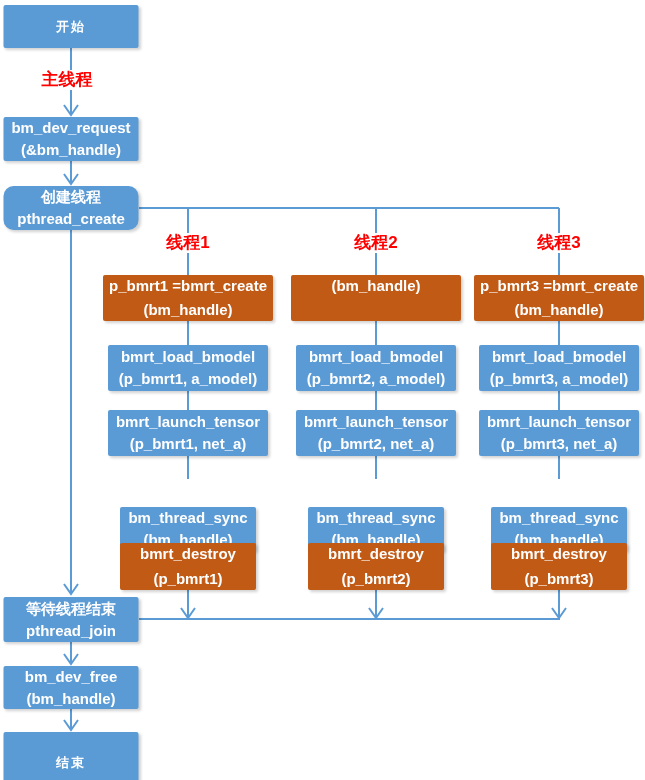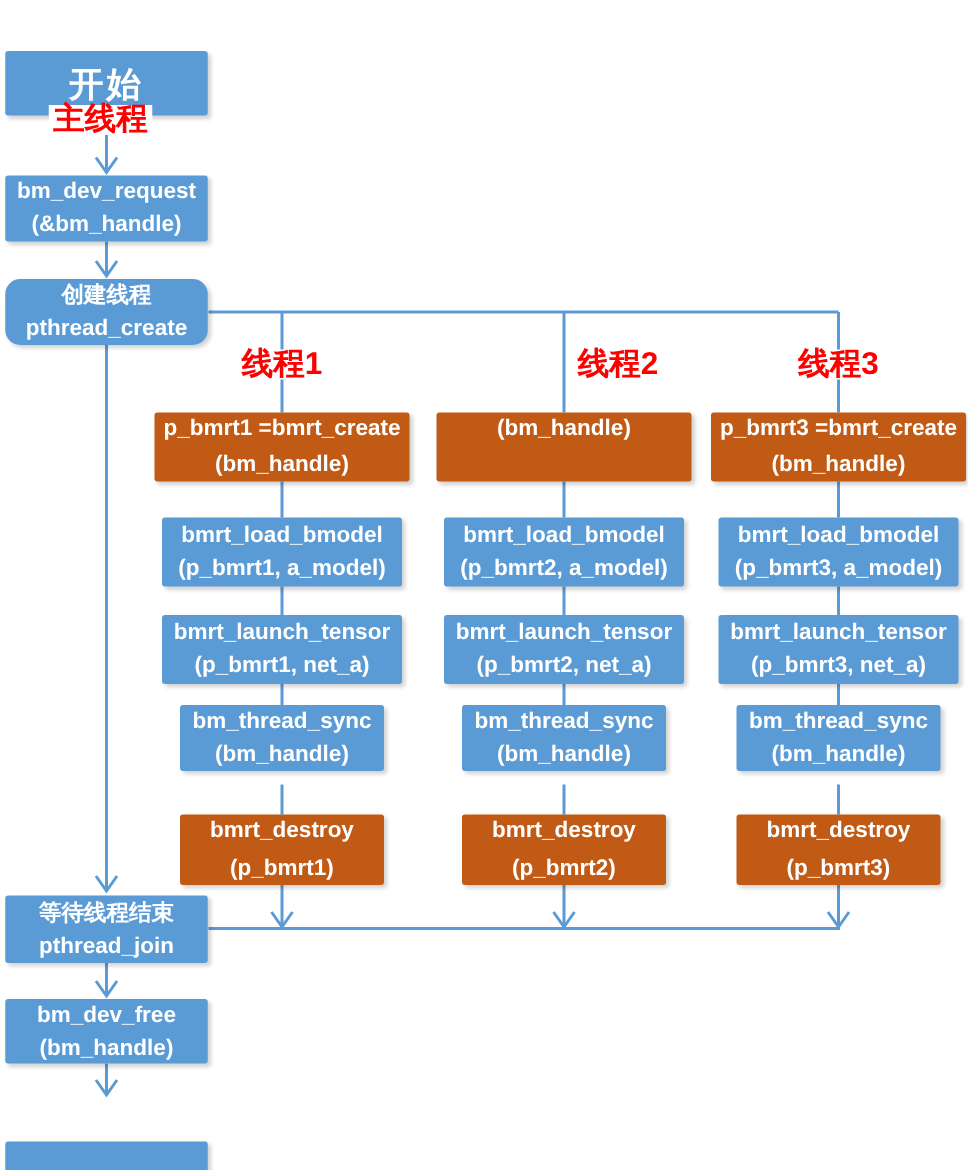--- a/index.html
+++ b/index.html
@@ -42,36 +42,36 @@
     color:var(--boxtext);
     font-weight:600;
     font-size:15px;
     line-height:22px;
     border-radius:2px;
     box-shadow:2px 2px 3px rgba(0,0,0,0.18);
     white-space:nowrap;
   }
   .blue{background:var(--blue);}
   .orange{background:var(--orange);justify-content:space-between;}
-  .big{font-size:23px;letter-spacing:2px;margin-top:29px;}
+  .big{font-size:13px;letter-spacing:2px;}
   .main{left:71px;width:135px;}
   .col1{left:188px;}
   .col2{left:376px;}
   .col3{left:559px;}
   .row-create{top:275px;height:46px;width:170px;}
   .row-load{top:345px;height:46px;width:160px;}
   .row-launch{top:410px;height:46px;width:160px;}
-  .row-sync{top:470px;height:44px;width:136px;}
+  .row-sync{top:507px;height:44px;width:136px;}
   .row-destroy{top:543px;height:47px;width:136px;}
   .flow-label{
     position:absolute;
     transform:translateX(-50%);
     color:var(--red);
     font-weight:bold;
-    font-size:21px;
+    font-size:17px;
     line-height:20px;
     background:#ffffff;
     padding:0 3px;
     white-space:nowrap;
   }
 </style>
 </head>
 <body>
 
 <div class="canvas">
@@ -146,21 +146,21 @@
   <div class="node blue main" style="top:666px;height:43px;">
     <span>bm_dev_free</span>
     <span>(bm_handle)</span>
   </div>
 
   <div class="node blue main big" style="top:732px;height:62px;">
     <span>结束</span>
   </div>
 
   <div class="flow-label col1" style="top:233px;">线程1</div>
-  <div class="flow-label col2" style="top:233px;margin-left:36px;">线程2</div>
+  <div class="flow-label col2" style="top:233px;">线程2</div>
   <div class="flow-label col3" style="top:233px;">线程3</div>
 
   <div class="node orange col1 row-create">
     <span>p_bmrt1 =bmrt_create</span>
     <span>(bm_handle)</span>
   </div>
   <div class="node blue col1 row-load">
     <span>bmrt_load_bmodel</span>
     <span>(p_bmrt1, a_model)</span>
   </div>

